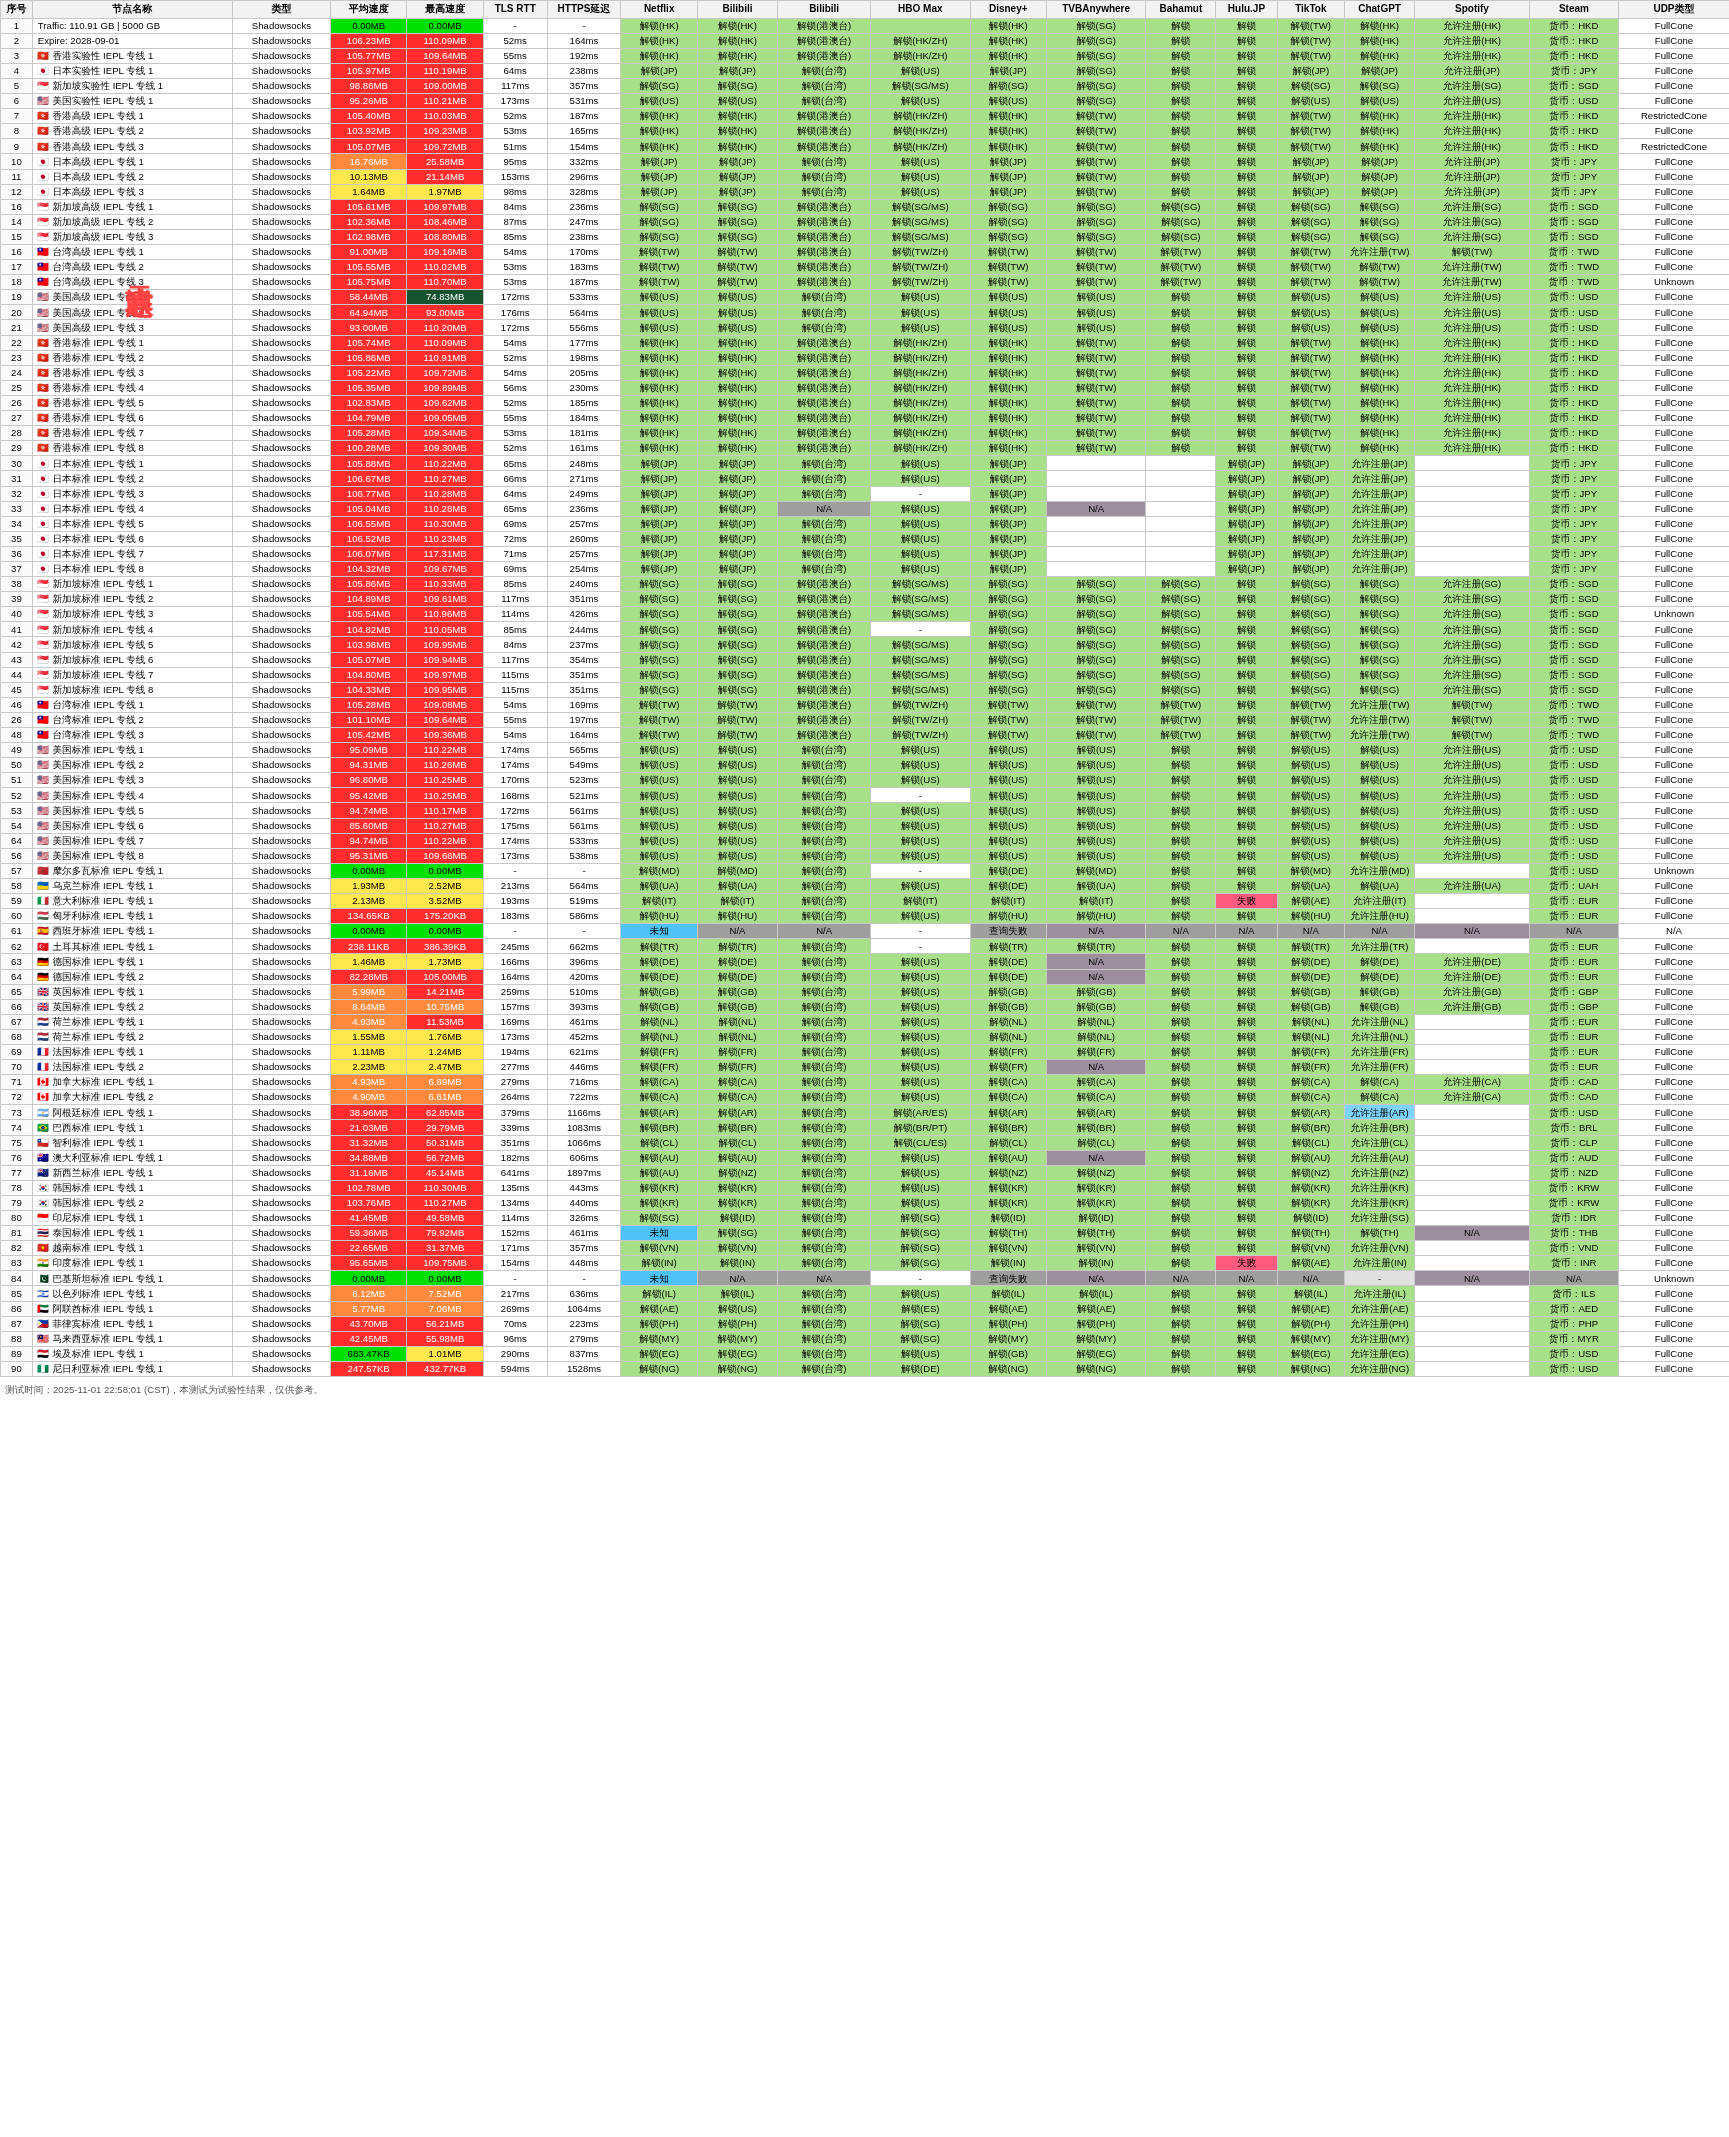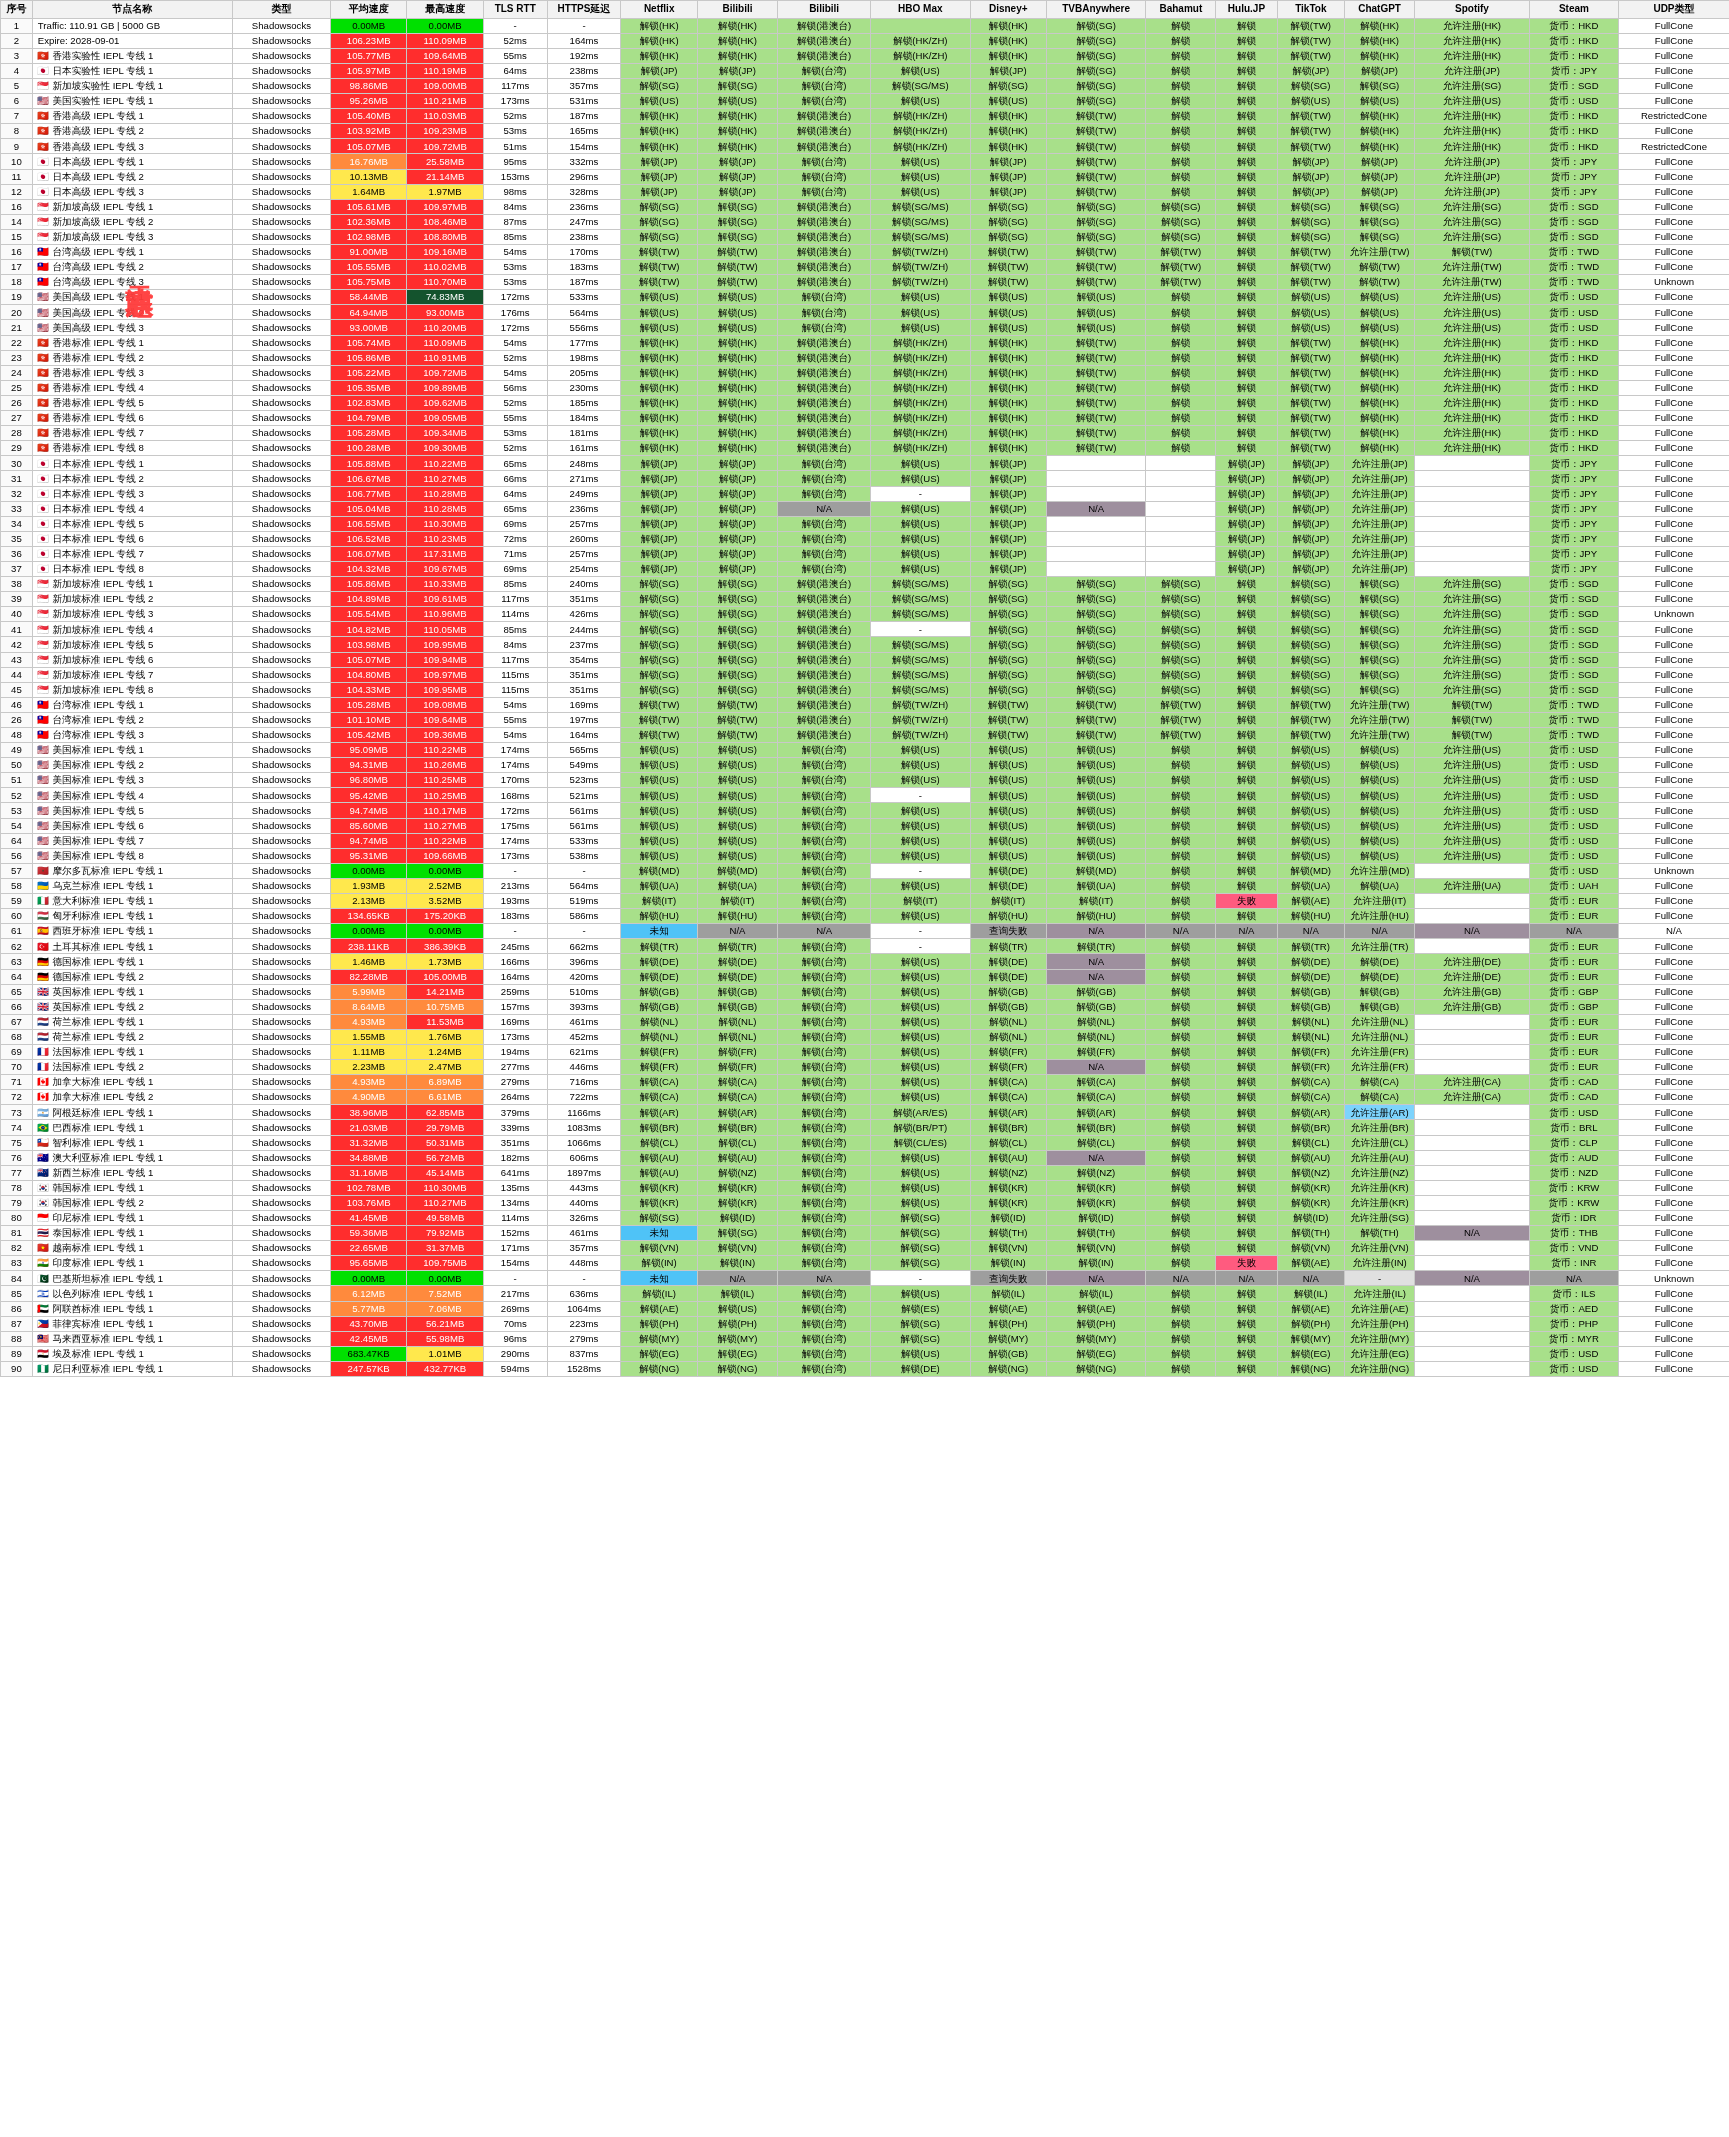--- a/index.html
+++ b/index.html
@@ -2047,15 +2047,16 @@
           <td style="background:#a8e08a">解锁</td>
           <td style="background:#a8e08a">解锁(NG)</td>
           <td style="background:#a8e08a">允许注册(NG)</td>
           <td style="background:#fff"></td>
           <td style="background:#a8e08a">货币：USD</td>
           <td>FullCone</td>
         </tr>
       </tbody>
   </table>
   <div class="footer">
+    <div class="l3">测试时间：2025-11-01 22:58:01 (CST)，本测试为试验性结果，仅供参考。</div>
   </div>
 </div>
 
 
 </body></html>

